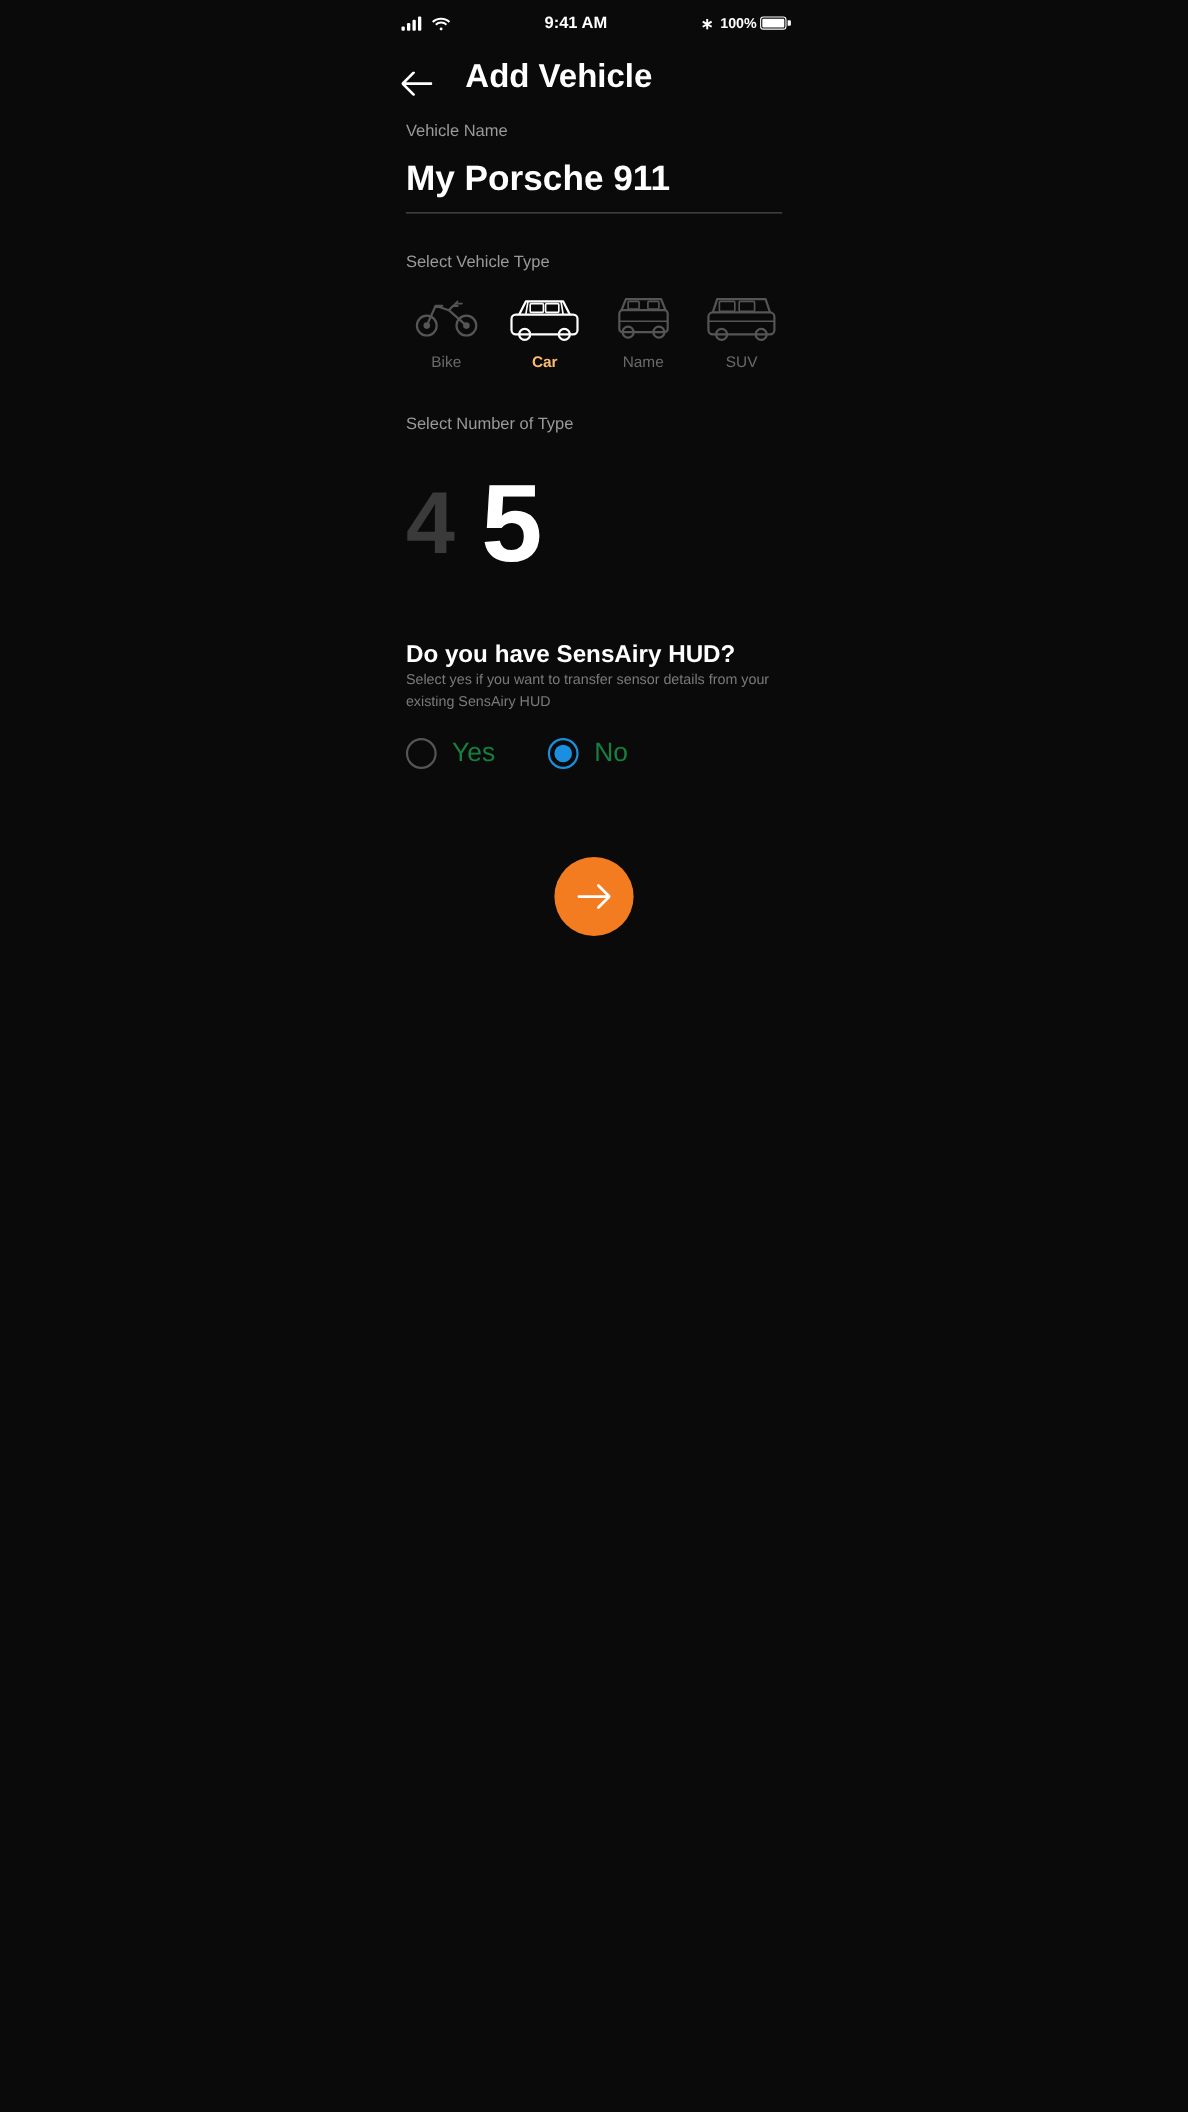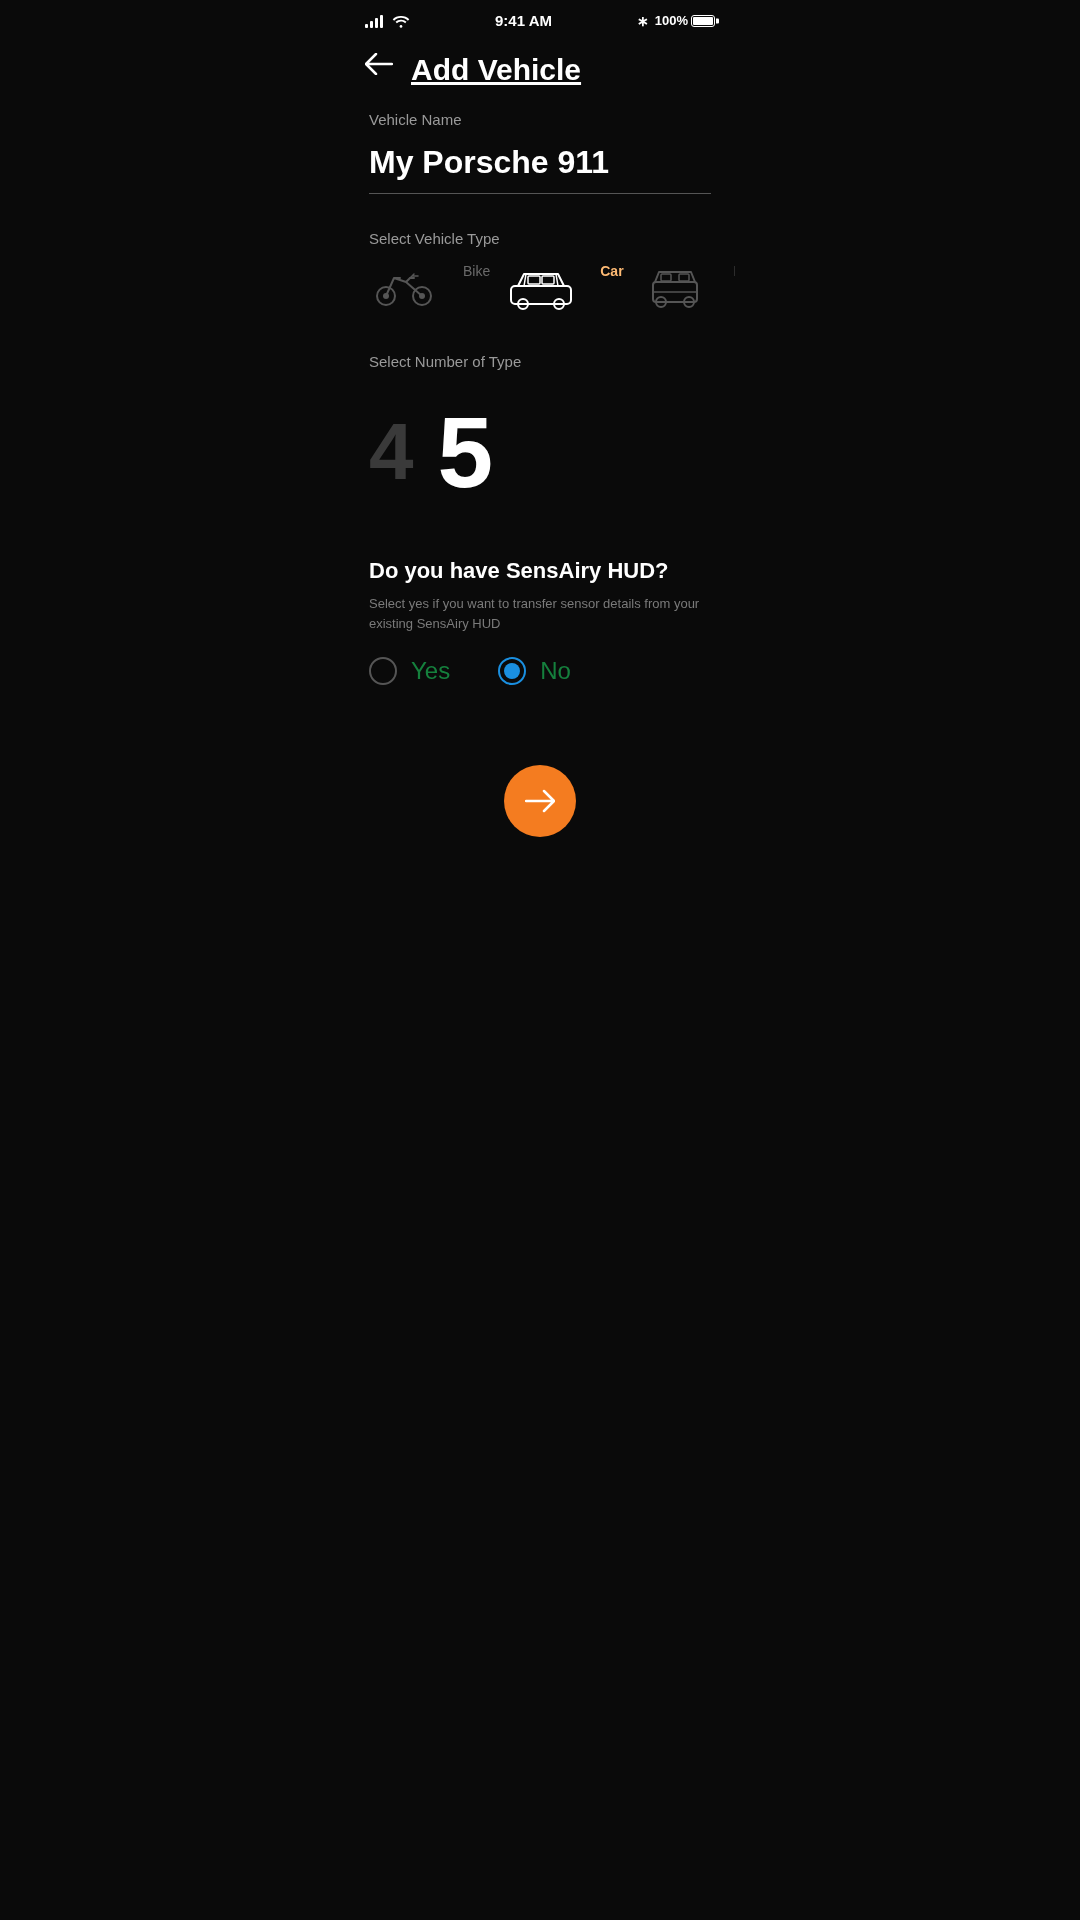--- a/index.html
+++ b/index.html
@@ -105,24 +105,23 @@
     .battery-fill {
       background: #fff;
       height: 100%;
       width: 100%;
       border-radius: 1px;
     }
 
     
     .header {
       display: flex;
-      align-items: flex-start;
+      align-items: flex-end;
       padding: 16px 20px 24px;
-      gap: 18px;
-      text-decoration: underline;
+      gap: 30px;
     }
 
     .back-button {
       cursor: pointer;
       display: flex;
       align-items: center;
     }
 
     .page-title {
       font-size: 30px;
@@ -161,23 +160,23 @@
     }
 
     .vehicle-types {
       display: flex;
       gap: 16px;
       margin-bottom: 40px;
     }
 
     .vehicle-type-item {
       display: flex;
-      flex-direction: row;
-      align-items: flex-start;
-      gap: 24px;
+      flex-direction: column;
+      align-items: center;
+      gap: 8px;
       cursor: pointer;
       flex: 1;
     }
 
     .vehicle-type-item .type-icon {
       width: 70px;
       height: 50px;
       display: flex;
       align-items: center;
       justify-content: center;
@@ -227,21 +226,20 @@
 
     
     .hud-section {
       margin-bottom: 40px;
     }
 
     .hud-title {
       font-size: 22px;
       font-weight: 700;
       color: #ffffff;
-      margin-bottom: 10px;
     }
 
     .hud-description {
       font-size: 13px;
       color: #7a7a7a;
       line-height: 1.5;
       margin-bottom: 24px;
     }
 
     .radio-group {

